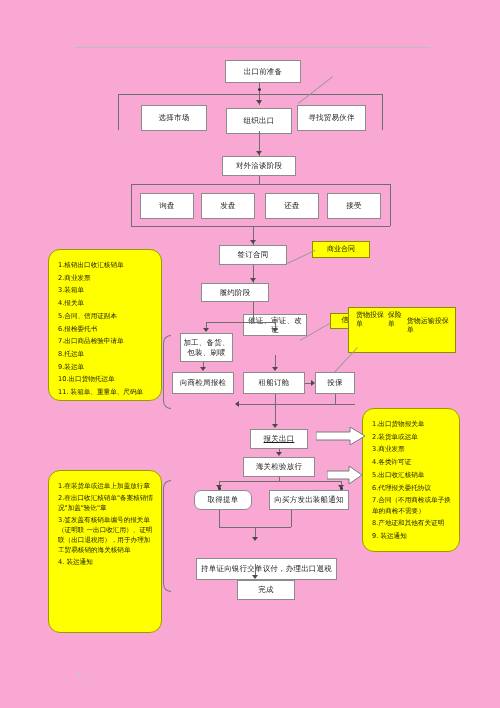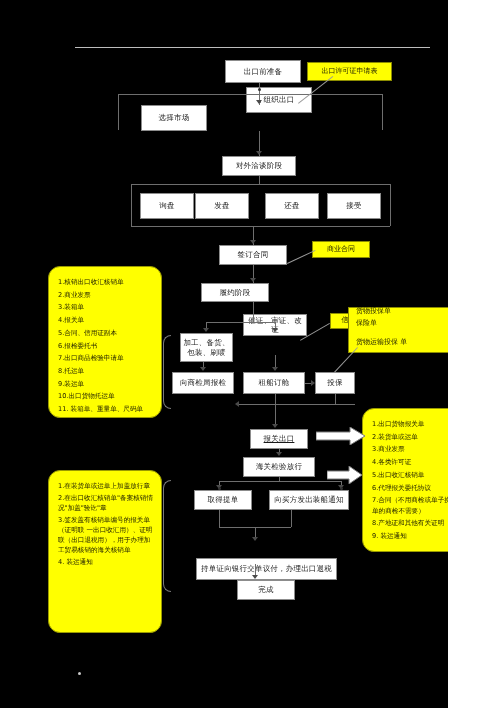--- a/index.html
+++ b/index.html
@@ -5,23 +5,23 @@
   html, body {
     margin: 0;
     padding: 0;
     background: #ffffff;
   }
   body {
     font-family: "DejaVu Sans", sans-serif;
   }
   #page {
     position: relative;
-    width: 448px;
+    width: 500px;
     height: 708px;
-    background: #000000;
+    background: #f9a8d4;
     overflow: hidden;
   }
   .top-rule {
     position: absolute;
     left: 75px;
     top: 47px;
     width: 355px;
     height: 0;
     border-top: 1px solid #bdbdbd;
   }
@@ -143,66 +143,66 @@
 </head>
 <body>
 
 <div id="page">
 
   <div class="top-rule"></div>
   <div class="bottom-dot"></div>
 
   <div class="box" style="left:225px; top:60px; width:76px; height:23px;">出口前准备</div>
 
-  <div class="note" style="left:307px; top:62px; width:85px; height:19px;">出口许可证申请表</div>
 
   <div class="box" style="left:141px; top:105px; width:66px; height:26px;">选择市场</div>
-  <div class="box" style="left:226px; top:87px; width:66px; height:26px;margin-left:20px;">组织出口</div>
+  <div class="box" style="left:226px; top:108px; width:66px; height:26px;">组织出口</div>
+  <div class="box" style="left:297px; top:105px; width:69px; height:26px;">寻找贸易伙伴</div>
 
   <div class="box" style="left:222px; top:156px; width:74px; height:20px;">对外洽谈阶段</div>
 
   <div class="box" style="left:140px; top:193px; width:54px; height:26px;">询盘</div>
-  <div class="box" style="left:195px; top:193px; width:54px; height:26px;">发盘</div>
+  <div class="box" style="left:201px; top:193px; width:54px; height:26px;">发盘</div>
   <div class="box" style="left:265px; top:193px; width:54px; height:26px;">还盘</div>
   <div class="box" style="left:327px; top:193px; width:54px; height:26px;">接受</div>
 
   <div class="box" style="left:219px; top:245px; width:68px; height:20px;">签订合同</div>
 
   <div class="note" style="left:312px; top:241px; width:58px; height:17px;">商业合同</div>
 
   <div class="box" style="left:201px; top:283px; width:68px; height:19px;">履约阶段</div>
 
   <div class="box" style="left:180px; top:333px; width:53px; height:29px;">加工、备货、包装、刷唛</div>
   <div class="box" style="left:243px; top:314px; width:64px; height:22px;">催证、审证、改证</div>
 
   <div class="note" style="left:330px; top:313px; width:44px; height:16px;">信用证</div>
 
   <div class="box" style="left:172px; top:372px; width:62px; height:22px;">向商检局报检</div>
   <div class="box" style="left:243px; top:372px; width:62px; height:22px;">租船订舱</div>
   <div class="box" style="left:315px; top:372px; width:40px; height:22px;">投保</div>
 
 
-  <div class="note" style="left:348px; top:307px; width:108px; height:46px; flex-direction:column; align-items:flex-start; justify-content:center; padding-left:7px; text-align:left;">
+  <div class="note" style="left:348px; top:307px; width:108px; height:46px; flex-direction:row; align-items:flex-start; justify-content:center; padding-left:7px; text-align:left;">
     <div style="margin:1.5px 0;">货物投保单</div>
     <div style="margin:1.5px 0;">保险单</div>
     <div style="margin:8px 0;">货物运输投保 单</div>
   </div>
 
   <div class="box" style="left:250px; top:429px; width:58px; height:20px;text-decoration:underline;">报关出口</div>
 
   <div class="box" style="left:243px; top:457px; width:72px; height:20px;">海关检验放行</div>
 
-  <div class="box" style="left:194px; top:490px; width:58px; height:20px;">取得提单</div>
+  <div class="box" style="left:194px; top:490px; width:58px; height:20px;border-radius:7px;">取得提单</div>
   <div class="box" style="left:269px; top:490px; width:80px; height:20px;">向买方发出装船通知</div>
 
   <div class="box" style="left:196px; top:542px; width:141px; height:22px;margin-top:16px;">持单证向银行交单议付，办理出口退税</div>
 
   <div class="box" style="left:237px; top:580px; width:58px; height:20px;">完成</div>
 
-  <div class="panel" style="left:48px; top:266px; width:114px; height:152px;">
+  <div class="panel" style="left:48px; top:249px; width:114px; height:152px;">
     <div class="li">1.核销出口收汇核销单</div>
     <div class="li">2.商业发票</div>
     <div class="li">3.装箱单</div>
     <div class="li">4.报关单</div>
     <div class="li">5.合同、信用证副本</div>
     <div class="li">6.报检委托书</div>
     <div class="li">7.出口商品检验申请单</div>
     <div class="li">8.托运单</div>
     <div class="li">9.装运单</div>
     <div class="li">10.出口货物托运单</div>

